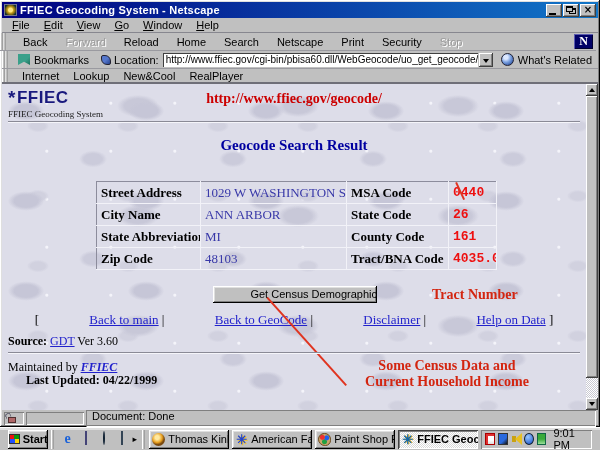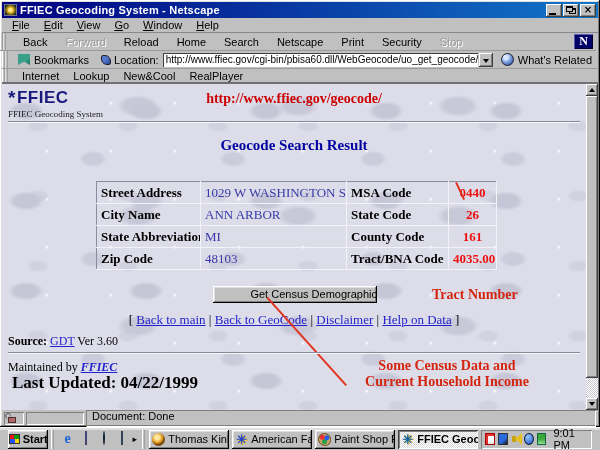--- a/index.html
+++ b/index.html
@@ -89,42 +89,42 @@
 
   #page-title { top:53px; color:#0000a0; font-weight:bold; font-size:15px; }
   #page-subtitle { top:70px; color:#0000a0; font-weight:bold; font-size:14px; }
 
   #result-table { left:94px; top:97px; border-collapse:collapse; table-layout:fixed; width:400px; font-size:13px;
     border:1px solid; border-color:#f4f4f8 #70707e #70707e #f4f4f8; }
   #result-table td { border:1px solid; border-color:#8c8c9c #f2f2f8 #f2f2f8 #8c8c9c; height:22px; padding:0 4px; overflow:hidden; white-space:nowrap; }
   td.lbl { font-weight:bold; color:#000; width:104px; }
   td.val { color:#3838a8; width:146px; }
   td.lbl2 { font-weight:bold; color:#000; width:102px; }
-  td.red { color:#ee1010; font-weight:bold; text-align:center; width:48px; }
+  td.red { color:#ee1010; font-weight:bold; text-align:left; width:48px;font-family:Liberation Mono, monospace; }
 
   #census-btn { left:211px; top:202px; width:164px; height:17px; font-family:"Liberation Sans",sans-serif; font-size:11px; color:#000; text-align:right; line-height:17px; }
 
   .red-note { color:#d32510; font-weight:bold; font-size:14px;text-align:right; }
   #tract-note { left:430px; top:203px; }
   #census-note { left:330px; top:274px; width:230px; text-align:center; line-height:16px; }
 
   .red-line { height:0; border-top:2px solid #e03420; transform-origin:0 0; }
   #line-tract { left:455px; top:98px; width:19px; transform:rotate(65deg); }
   #line-census { left:266px; top:213px; width:118px; transform:rotate(48deg); }
 
   #nav-links { top:228px; font-size:13px; color:#000; }
-  #nav-links a { color:#2222cc; text-decoration:underline; }
+  #nav-links a { color:#2222cc; text-decoration:underline;margin-left:47px; }
 
   #source-line { left:6px; top:250px; font-size:12px; color:#000; }
   #source-line .b { font-weight:bold; }
   #source-line a { color:#2222cc; text-decoration:underline; }
 
   #maintained-line { left:6px; top:276px; font-size:12px; }
   #maintained-line a { color:#2222cc; text-decoration:underline; font-style:italic; font-weight:bold; }
-  #updated-line { left:10px; top:289px; font-size:17px; font-weight:bold; }
+  #updated-line { left:24px; top:289px; font-size:12px; font-weight:bold; }
 
   
   #scrollbar { right:0; top:0; width:12px; height:326px; background:repeating-conic-gradient(#ffffff 0% 25%, #c9c9d2 0% 50%) 0 0 / 2px 2px; }
   .sb-btn { position:absolute; left:0; width:12px; height:12px; }
   .tri-up-s { position:absolute; left:3px; top:4px; border-left:3px solid transparent; border-right:3px solid transparent; border-bottom:4px solid #000; }
   .tri-down-s { position:absolute; left:3px; top:4px; border-left:3px solid transparent; border-right:3px solid transparent; border-top:4px solid #000; }
   #sb-thumb { position:absolute; left:0; top:12px; width:12px; height:282px; }
 
   
   #statusbar { left:2px; top:410px; width:596px; height:15px; background:#c0c0c0; display:flex; align-items:center; gap:2px; padding:1px 2px 0 2px; }

